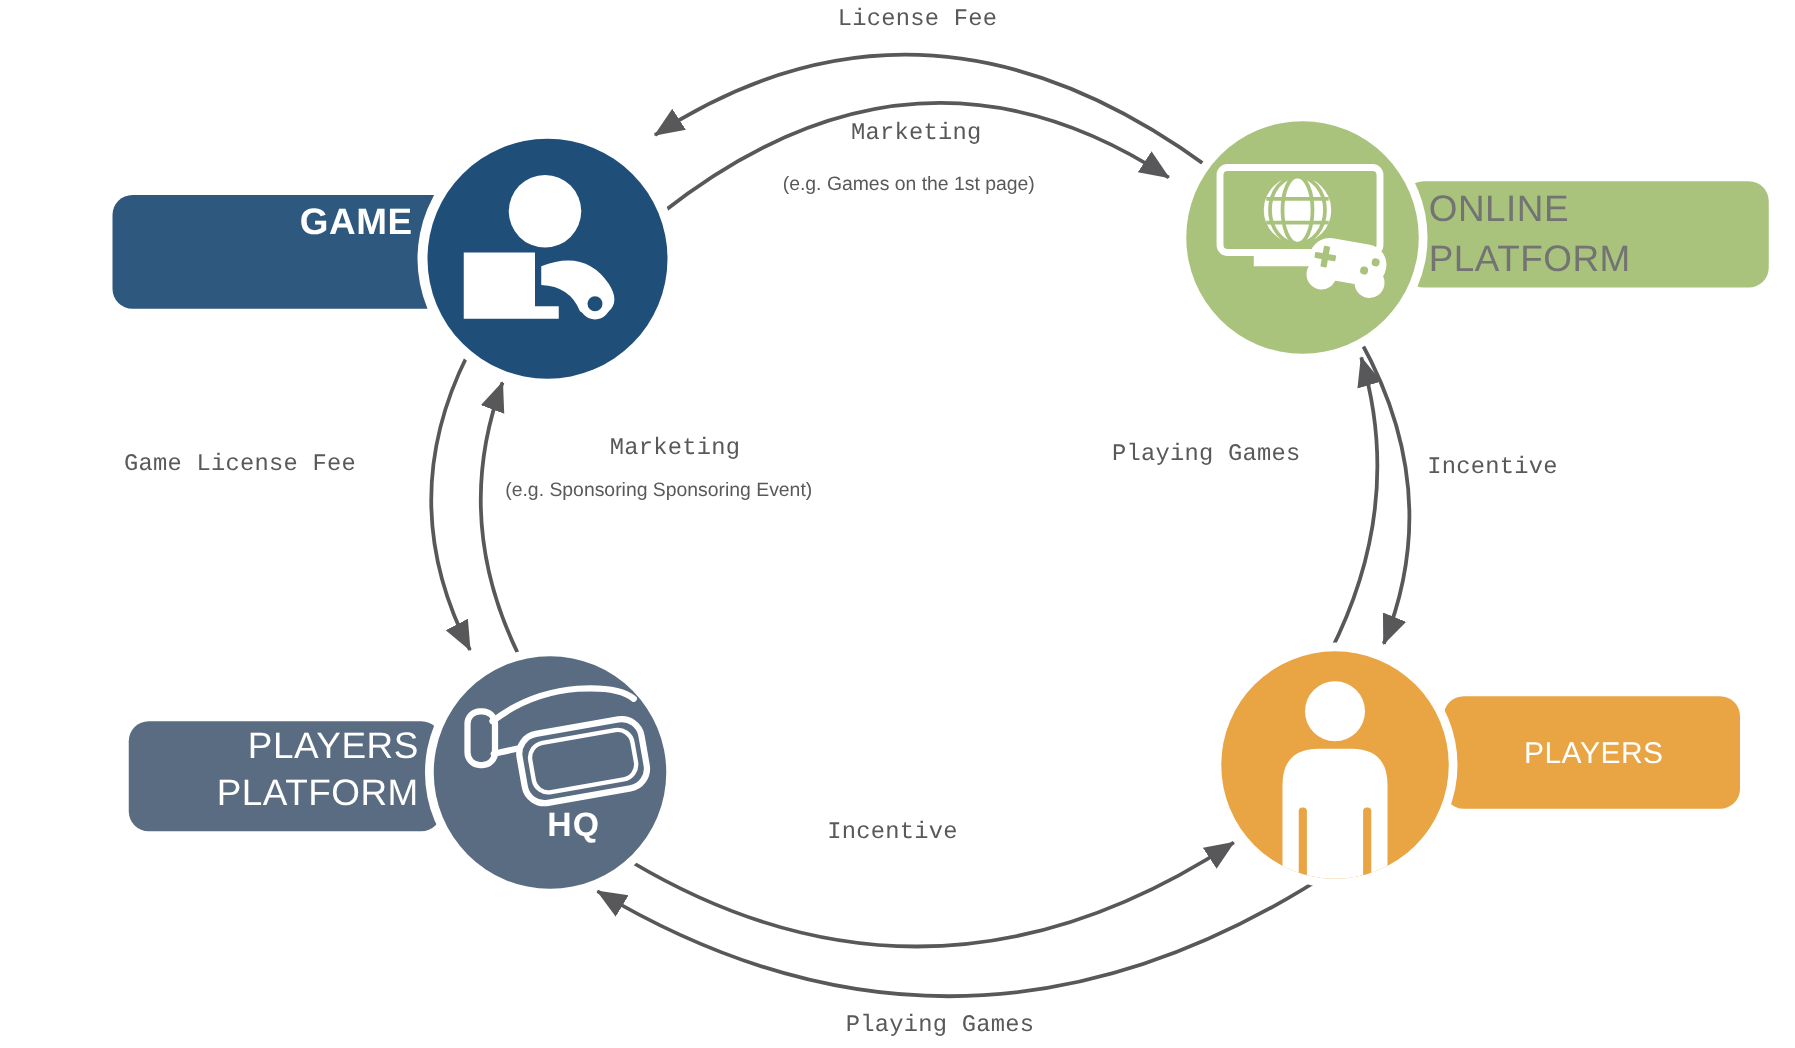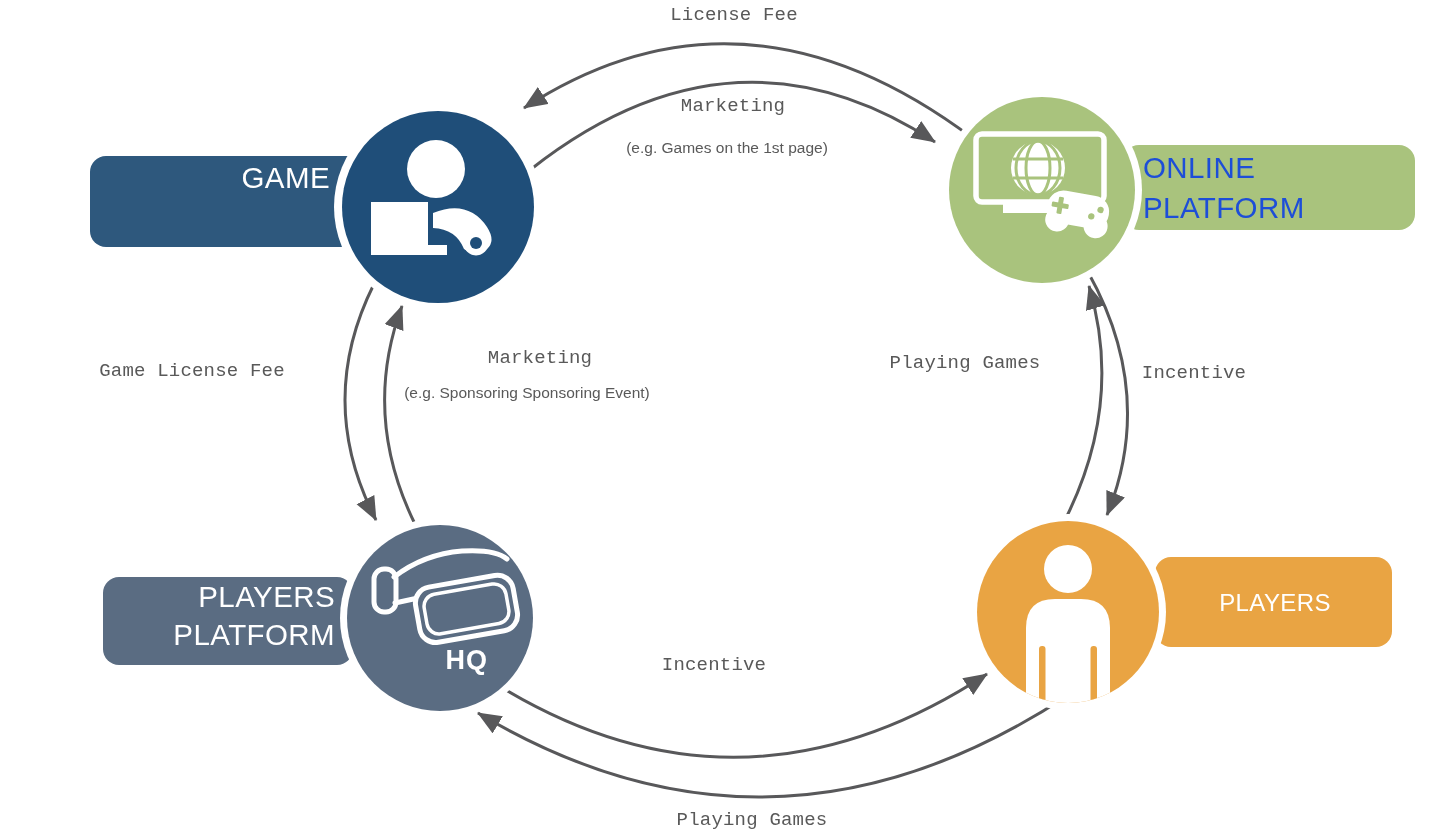--- a/index.html
+++ b/index.html
@@ -25,21 +25,21 @@
   .node-label{
     color:#ffffff;
     font-size:29.5px;
     letter-spacing:0.4px;
   }
   .node-label span{display:block;}
   .gd-label{left:90px;top:158px;width:240px;text-align:right;line-height:39px;}
   .op-label{left:1143px;top:148px;text-align:left;line-height:40px;}
   .pl-label{left:1158px;top:588px;width:234px;text-align:center;font-size:24px;line-height:30px;}
   .of-label{left:93px;top:578px;width:242px;text-align:right;line-height:38px;}
-  .hq-label{left:430px;top:645px;width:58px;text-align:right;font-size:27px;font-weight:bold;color:#fff;letter-spacing:1px;}
+  .hq-label{left:430px;top:645px;width:58px;text-align:center;font-size:27px;font-weight:bold;color:#fff;letter-spacing:1px;}
 </style>
 </head>
 <body>
 
 <div class="canvas">
 
   <svg width="1436" height="838" viewBox="0 0 1436 838">
     <defs>
       <marker id="arrowhead" markerUnits="userSpaceOnUse" markerWidth="26" markerHeight="22" refX="23" refY="10" orient="auto">
         <path d="M0,0 L24,10 L0,20 Z" fill="#58585A"></path>
@@ -142,25 +142,25 @@
   <div class="txt flow-label" style="left: 192px; top: 360px; color: rgb(89, 89, 89);">Game License Fee</div>
   <div class="txt flow-label" style="left: 540px; top: 347px; color: rgb(89, 89, 89);">Marketing</div>
   <div class="txt flow-sub" style="left: 527px; top: 384px; color: rgb(89, 89, 89);">(e.g. Sponsoring Sponsoring Event)</div>
 
   <div class="txt flow-label" style="left: 965px; top: 352px; color: rgb(89, 89, 89);">Playing Games</div>
   <div class="txt flow-label" style="left: 1194px; top: 362px; color: rgb(89, 89, 89);">Incentive</div>
 
   <div class="txt flow-label" style="left: 714px; top: 654px; color: rgb(89, 89, 89);">Incentive</div>
   <div class="txt flow-label" style="left: 752px; top: 809px; color: rgb(89, 89, 89);">Playing Games</div>
 
-  <div class="txt node-label gd-label" style="color: rgb(255, 255, 255);">
+  <div class="txt node-label gd-label" style="color: rgb(255, 255, 255); font-weight: bold;">
     <span>GAME</span>
   </div>
 
-  <div class="txt node-label op-label" style="color: #1d4ed8;">
+  <div class="txt node-label op-label" style="color: #737373;">
     <span>ONLINE</span>
     <span>PLATFORM</span>
   </div>
 
   <div class="txt node-label pl-label" style="color: rgb(255, 255, 255);">PLAYERS</div>
 
   <div class="txt node-label of-label" style="color: rgb(255, 255, 255);">
     <span>PLAYERS</span>
     <span>PLATFORM</span>
   </div>

